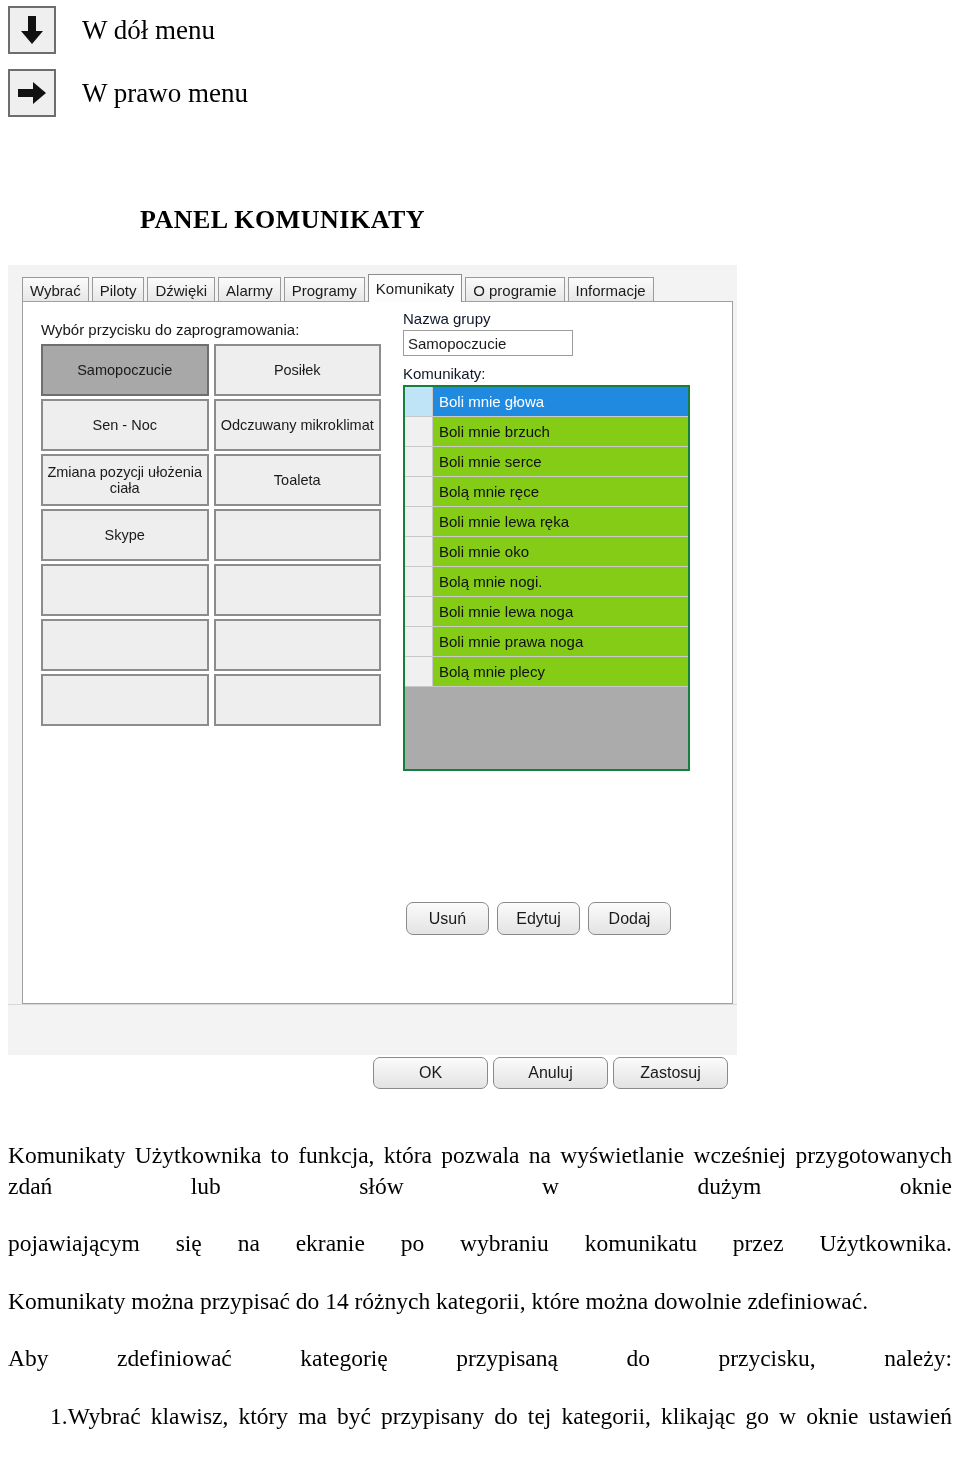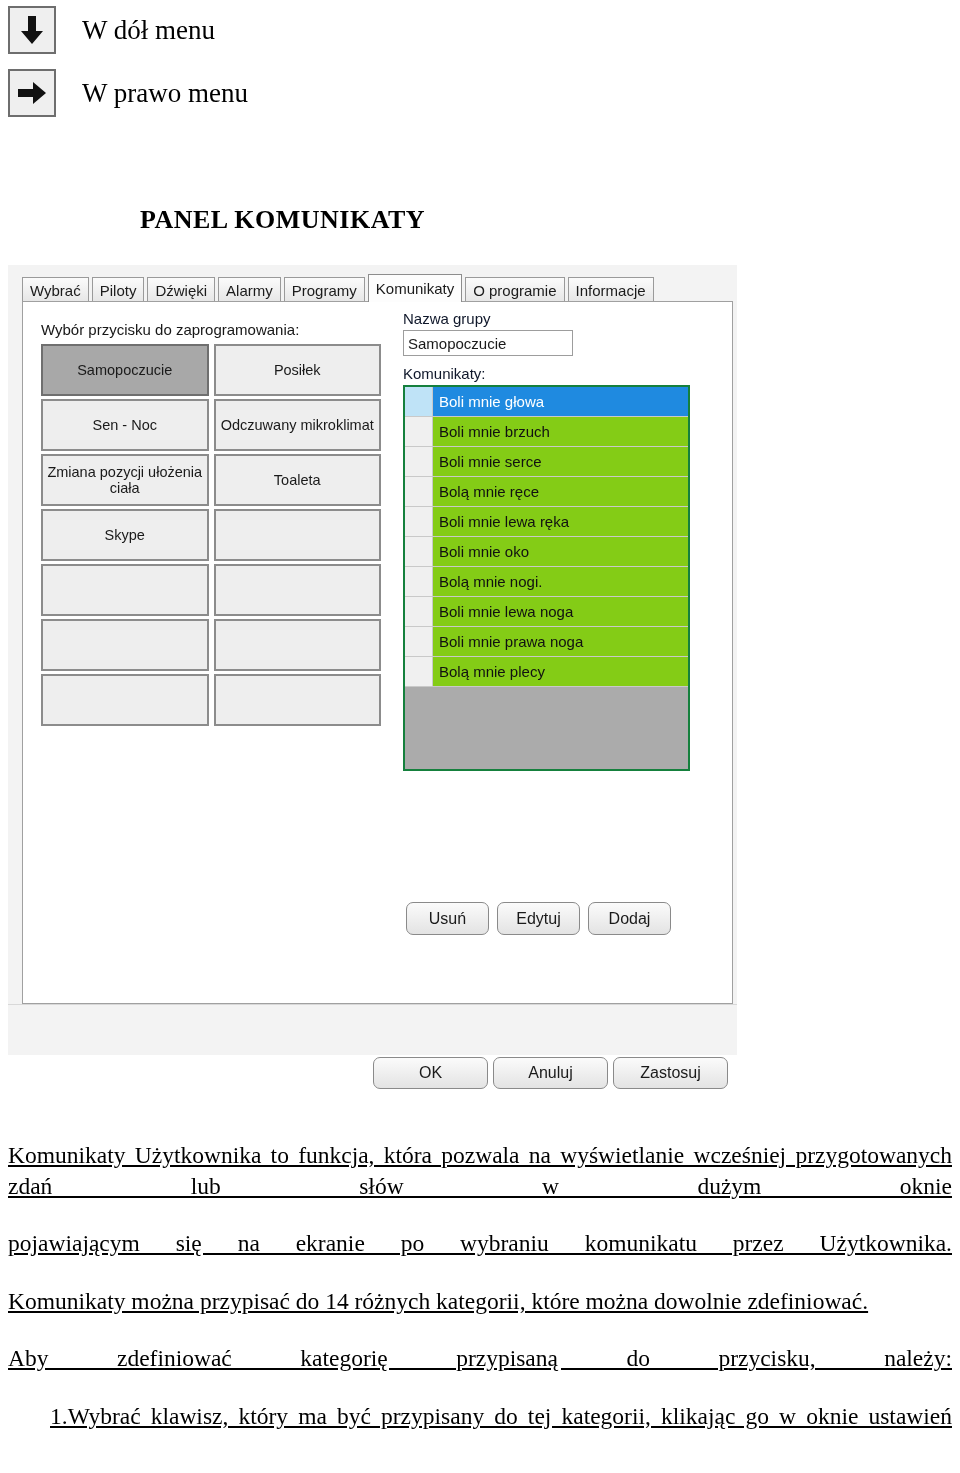--- a/index.html
+++ b/index.html
@@ -187,21 +187,21 @@
 
   
   .prose{
     position:absolute;left:8px;top:1140px;
     width:944px;
     font-family:"Liberation Serif", serif;
     font-size:23.5px;
     line-height:1.30;
     color:#000;
   }
-  .p-just{text-align:justify;text-align-last:left;margin:0 0 27px 0;text-decoration:underline;}
+  .p-just{text-align:justify;text-align-last:left;margin:0 0 27px 0;}
   .p-just.spread{text-align-last:justify;}
   .p-indent{text-indent:42px;}
 </style>
 </head>
 <body>
 
 <div class="legend">
   <div class="legend-row">
     <div class="legend-icon">
       <svg width="26" height="32" viewBox="0 0 26 32" aria-hidden="true">

